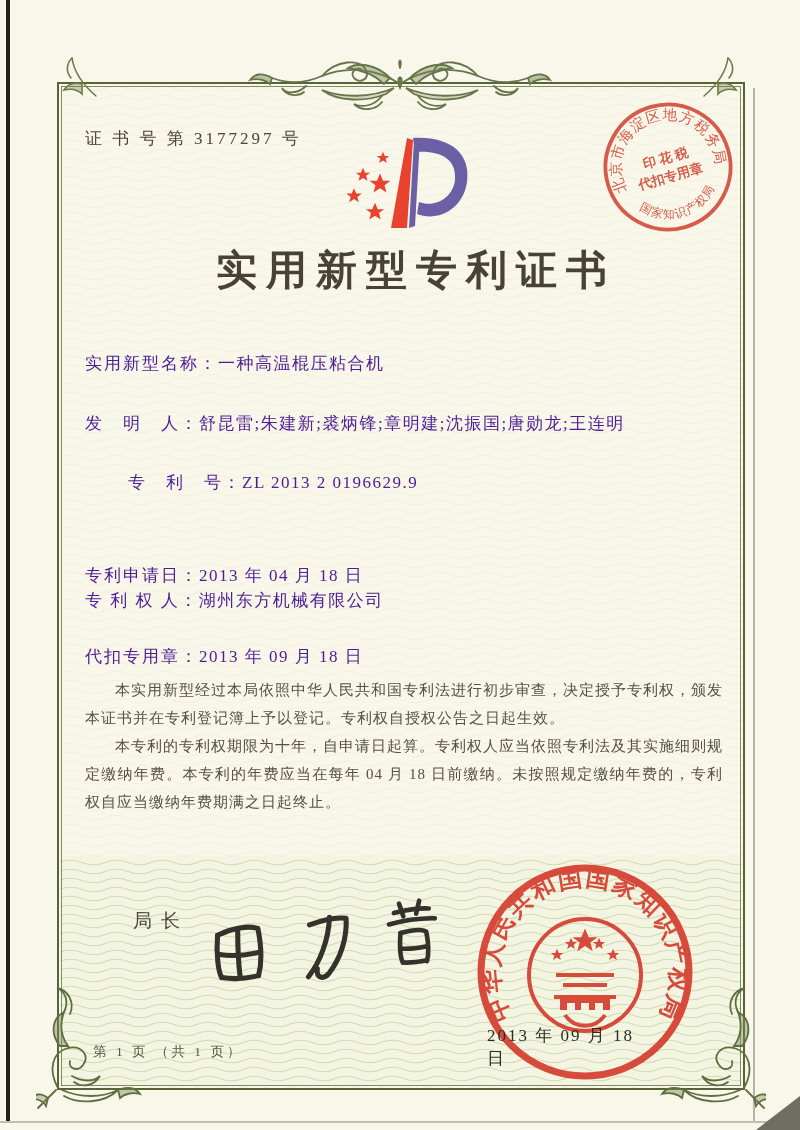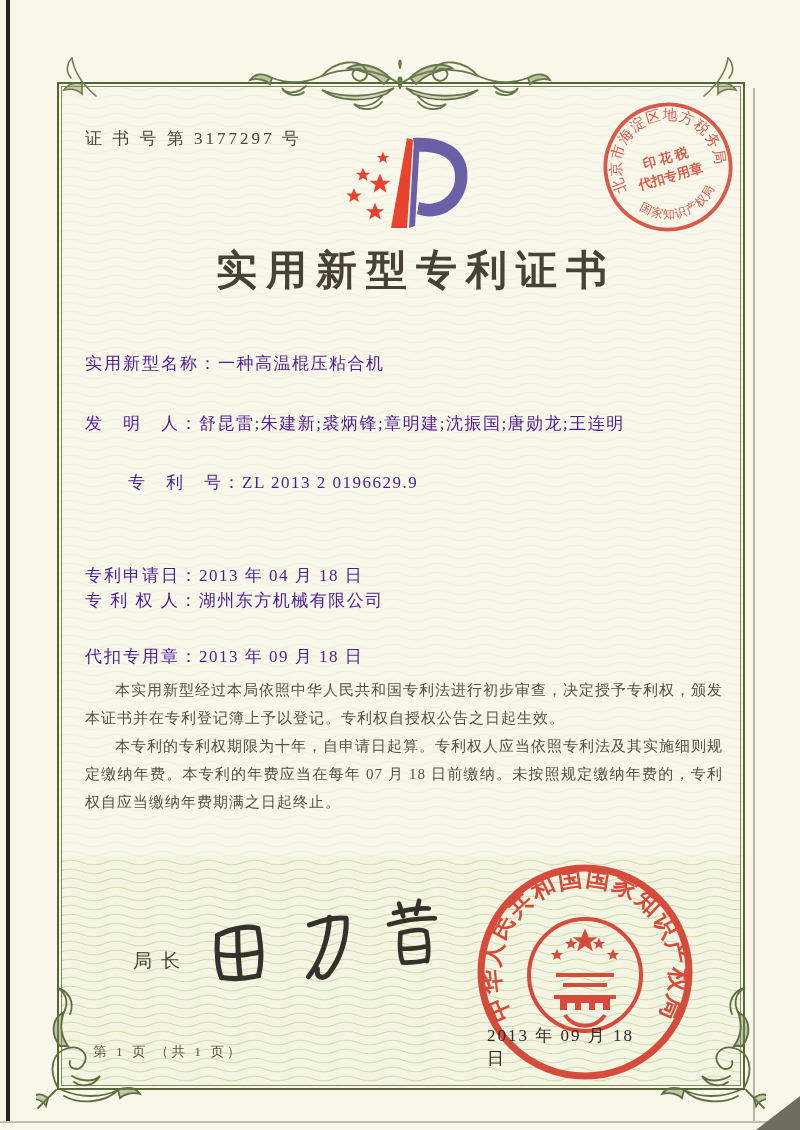--- a/index.html
+++ b/index.html
@@ -36,21 +36,21 @@
   .cert-title { position:absolute; left:0; top:243px; width:800px; text-align:center;
     font-size:41px; font-weight:bold; letter-spacing:9px; color:#474136;padding-left:32px; }
 
   .field-row { position:absolute; left:85px; font-size:17px; color:#4c1d95; letter-spacing:1.5px; white-space:nowrap; }
   .field-label { letter-spacing:2px; }
 
   .paragraphs { position:absolute; left:85px; top:676px; width:638px;
     font-size:15px; line-height:28px; color:#55503f; letter-spacing:1px; text-align:justify; }
   .paragraphs p { text-indent:2em; }
 
-  .sig-title { position:absolute; left:133px; top:948px; font-size:19px; letter-spacing:9px; color:#4a453a; }
+  .sig-title { position:absolute; left:133px; top:908px; font-size:19px; letter-spacing:9px; color:#4a453a; }
   .sig-hand { position:absolute; left:205px; top:898px; transform:rotate(-3deg); }
 
   .big-seal { position:absolute; left:470px; top:857px; opacity:.9; z-index:4; }
   .seal-date { position:absolute; left:487px; top:1024px; font-size:17px; letter-spacing:2px;
     color:#2e2b24; z-index:5; }
 
   .page-footer { position:absolute; left:57px; top:1043px; width:688px; 
     font-size:13.5px; letter-spacing:3px; color:#5a5547;padding-left:36px; }
 </style>
 </head>
@@ -185,21 +185,21 @@
   </div>
   <div class="field-row" style="top:589px;">
     <span class="field-label">专 利 权 人：</span><span>湖州东方机械有限公司</span>
   </div>
   <div class="field-row" style="top:645px;">
     <span class="field-label">代扣专用章：</span><span>2013 年 09 月 18 日</span>
   </div>
 
   <div class="paragraphs">
     <p>本实用新型经过本局依照中华人民共和国专利法进行初步审查，决定授予专利权，颁发本证书并在专利登记簿上予以登记。专利权自授权公告之日起生效。</p>
-    <p>本专利的专利权期限为十年，自申请日起算。专利权人应当依照专利法及其实施细则规定缴纳年费。本专利的年费应当在每年 07 月 18 日前缴纳。未按照规定缴纳年费的，专利权自应当缴纳年费期满之日起终止。</p>
+    <p>本专利的专利权期限为十年，自申请日起算。专利权人应当依照专利法及其实施细则规定缴纳年费。本专利的年费应当在每年 04 月 18 日前缴纳。未按照规定缴纳年费的，专利权自应当缴纳年费期满之日起终止。</p>
   </div>
 
   <div class="sig-title">局长</div>
   <svg class="sig-hand" width="250" height="96" viewBox="0 0 270 104">
     <title>田力普</title>
     <g stroke="#34322a" stroke-width="5.5" fill="none" stroke-linecap="round" stroke-linejoin="round">
       <g transform="translate(12,22)">
         <path d="M2,12 C-1,34 1,52 4,58"></path>
         <path d="M2,12 C18,5 36,3 46,7 C49,28 48,46 44,58"></path>
         <path d="M4,58 C18,61 34,60 44,58"></path>

